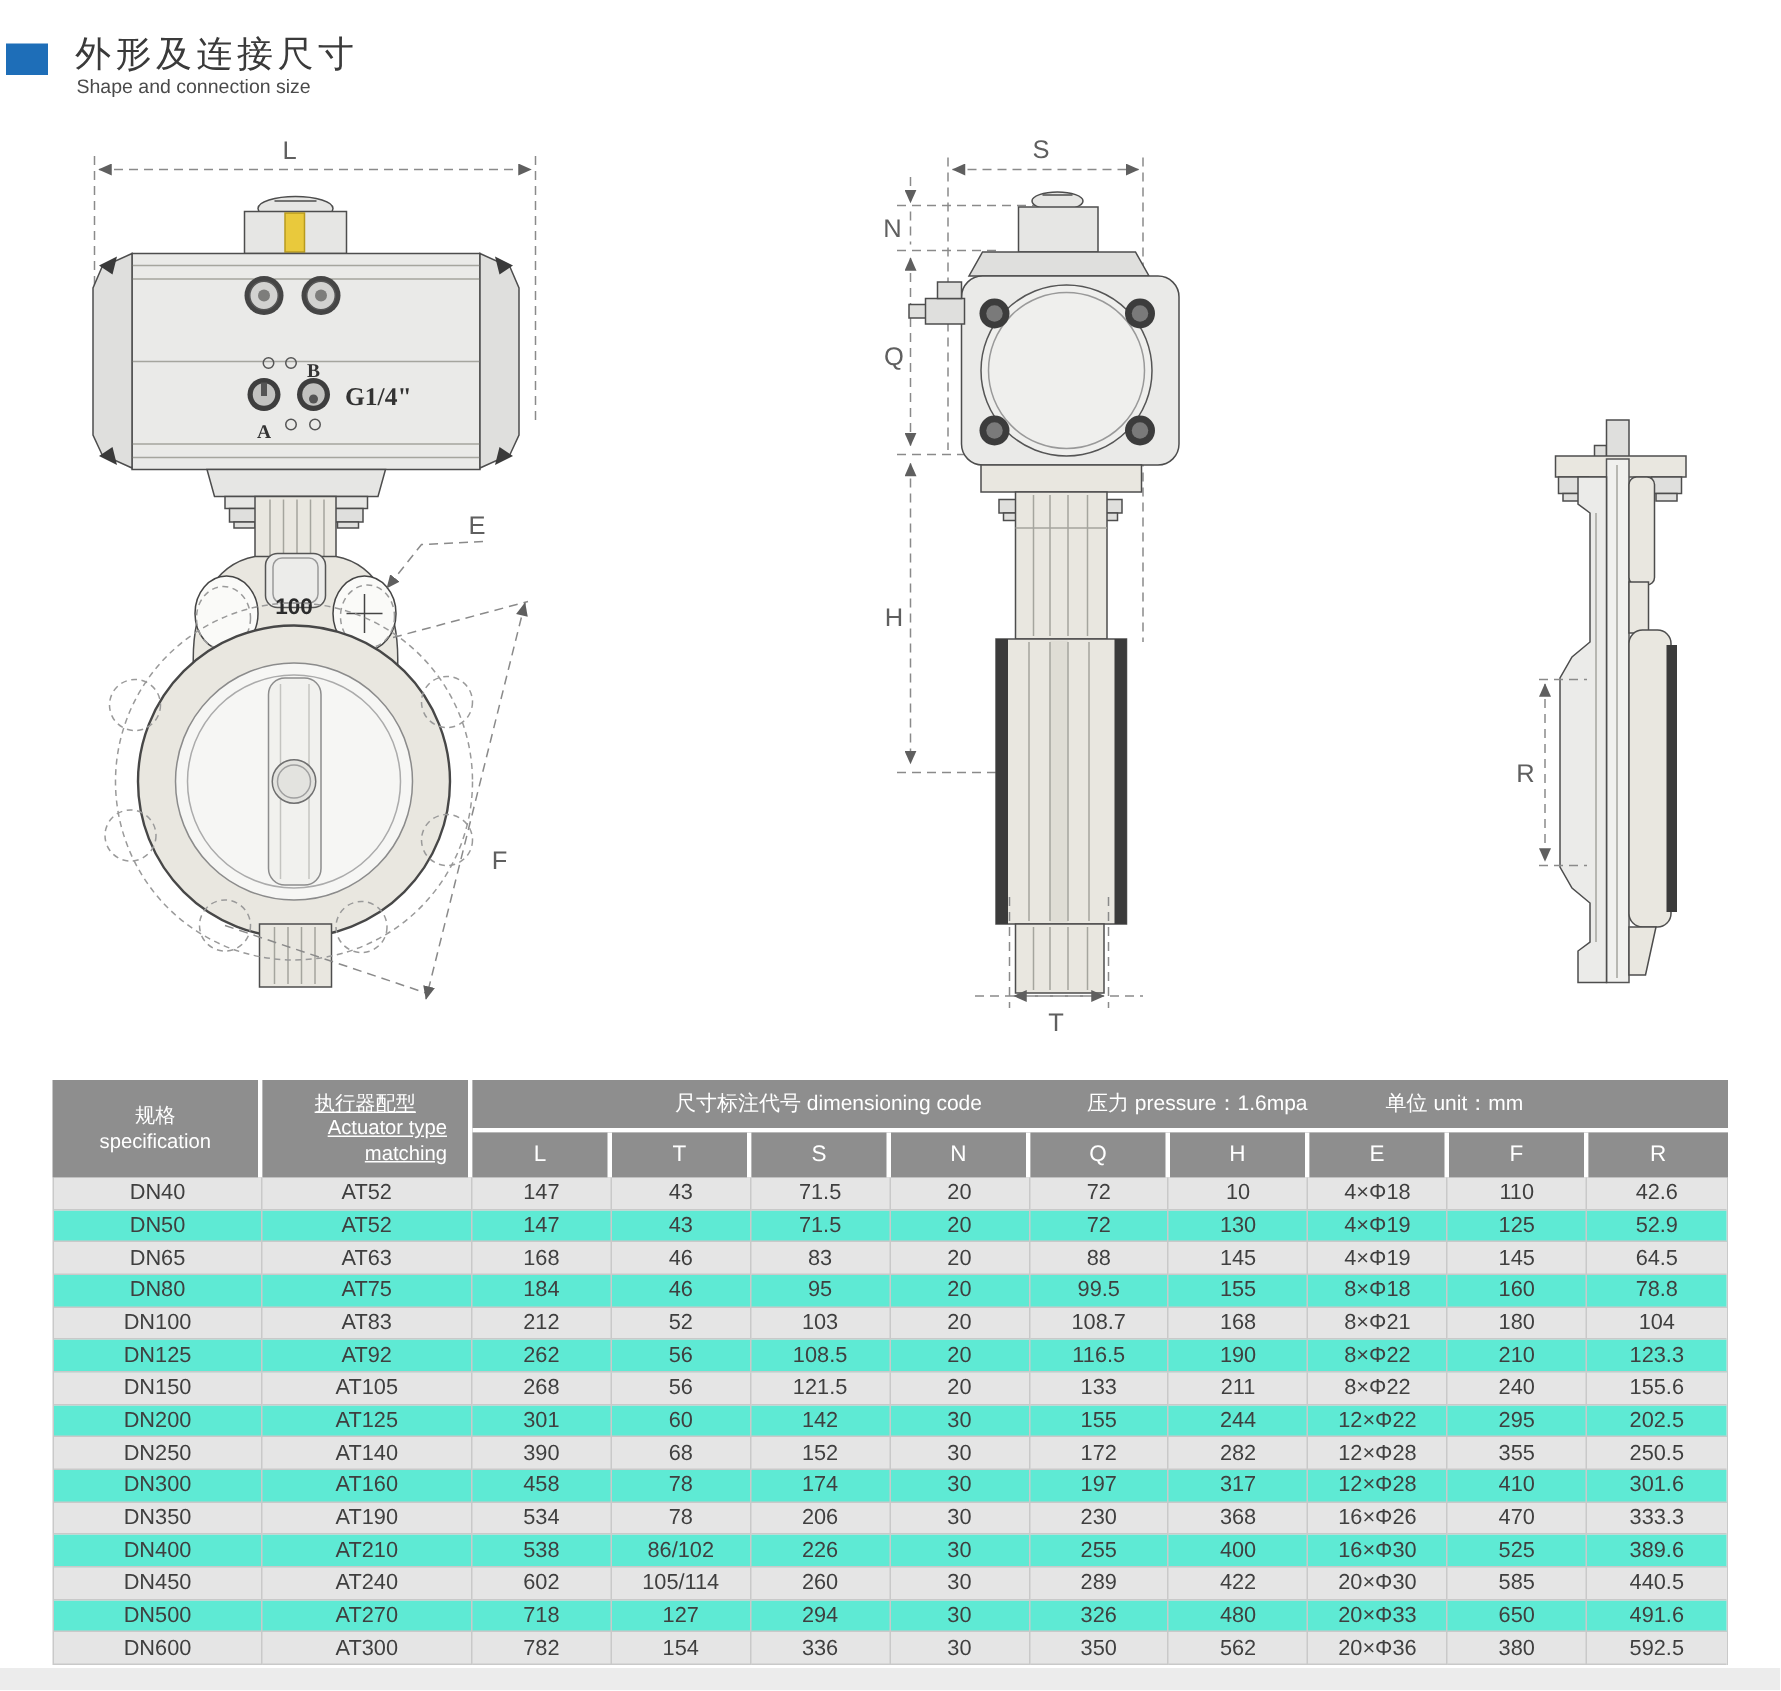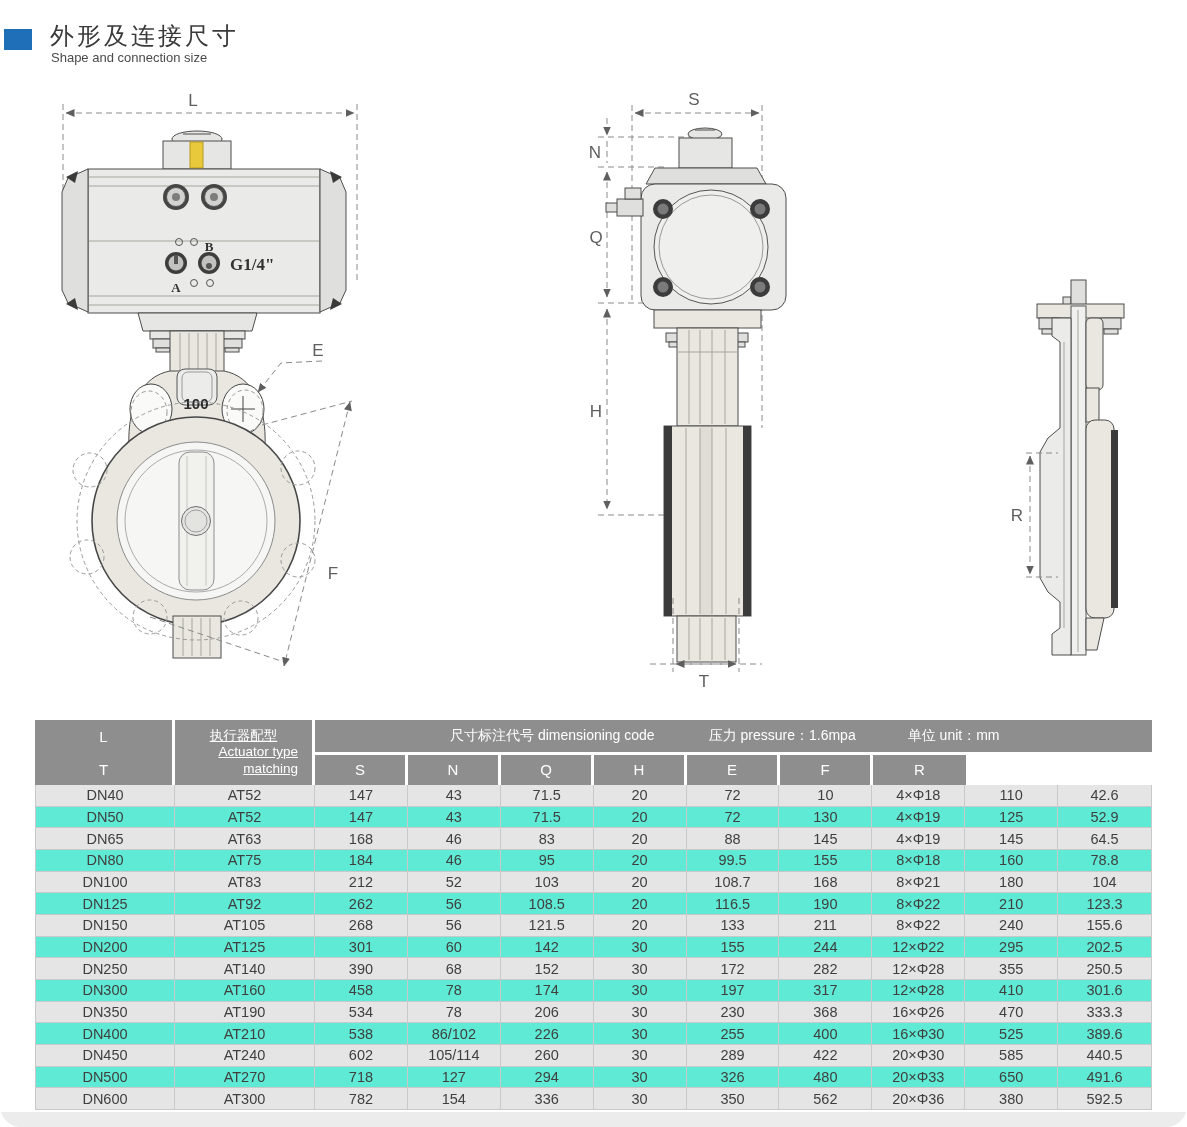--- a/index.html
+++ b/index.html
@@ -1,17 +1,17 @@
 <!DOCTYPE html>
 <html><head>
 <meta charset="utf-8">
 <style>
   html,body { margin:0; padding:0; background:#fff; }
   .page { position:relative; width:1187px; height:1127px; background:#ffffff; overflow:hidden;
-          font-family:"Liberation Sans", sans-serif;border-radius:21px; }
+          font-family:"Liberation Sans", sans-serif; }
 
   
   .accent { position:absolute; left:4px; top:29px; width:28px; height:21px; background:#1e6eb8; }
   .title  { position:absolute; left:50px; top:20px; font-size:24px; color:#3a3a3a; letter-spacing:3px; }
   .subtitle { position:absolute; left:51px; top:50px; font-size:13px; color:#4a4a4a; }
 
   
   .draw { position:absolute; left:0; top:0; }
   .metal  { fill:#e6e6e4; stroke:#4d4d4d; stroke-width:1; }
   .metal2 { fill:#eaeae8; stroke:#4d4d4d; stroke-width:1; }
@@ -29,21 +29,21 @@
   .dtable { position:absolute; left:35px; top:720px; width:1117px; }
   .thead { display:grid; grid-template-columns:140px 140px repeat(9,1fr); grid-template-rows:35px 30px; }
   .hcell { background:#8e8e8e; color:#fff; display:flex; flex-direction:column; align-items:center;
            justify-content:center; font-size:13.5px; line-height:1.22; box-sizing:border-box;
            border-right:3px solid #fff; text-align:center; }
   .hspec { grid-row:1/3; grid-column:1; }
   .hact  { grid-row:1/3; grid-column:2;text-decoration:underline; }
   .hspan { grid-row:1; grid-column:3/12; flex-direction:row; justify-content:flex-start;
            border-right:none; border-bottom:3px solid #fff; font-size:14px;gap:12px; }
   .hspan span { white-space:nowrap; }
-  .hs1 { margin-left:135px; } .hs2 { margin-left:42px; } .hs3 { margin-left:40px; }
+  .hs1 { margin-left:135px; } .hs2 { margin-left:58px; } .hs3 { margin-left:40px; }
   .hdim { font-size:15px; }
   .hdim:last-child { border-right:none; }
   .tbody { border-left:1px solid #c9c9c9; border-right:1px solid #c9c9c9; box-sizing:border-box; }
   .trow { display:grid; grid-template-columns:139px 140px repeat(9,1fr); height:21.66px; background:#e5e5e5; }
   .trow.alt { background:#5eead4; }
   .tcell { border-right:1px solid #c9c9c9; border-bottom:1px solid #c9c9c9; font-size:14.5px; color:#3f3f3f;
            display:flex; align-items:center; justify-content:center; box-sizing:border-box; white-space:nowrap; }
   .tcell:last-child { border-right:none; }
 
   .footstrip { position:absolute; left:0; top:1112px; width:1187px; height:15px; background:#ececec; }
@@ -287,20 +287,24 @@
 
       <line class="dash" x1="1026" y1="453" x2="1058" y2="453"></line>
       <line class="dash" x1="1026" y1="577" x2="1058" y2="577"></line>
       <line class="dash" x1="1030" y1="456" x2="1030" y2="574" marker-start="url(#arrS)" marker-end="url(#arrE)"></line>
       <text class="dimlab" x="1017" y="521">R</text>
     </g>
   </svg>
 
   <div class="dtable">
     <div class="thead">
+      <div class="hcell hspec">
+        <span>规格</span>
+        <span>specification</span>
+      </div>
       <div class="hcell hact">
         <span>执行器配型</span>
         <span style="padding:0 14px;text-align:right;">Actuator type matching</span>
       </div>
       <div class="hcell hspan">
         <span class="hs1">尺寸标注代号 dimensioning code</span>
         <span class="hs2">压力 pressure：1.6mpa</span>
         <span class="hs3">单位 unit：mm</span>
       </div>
 

